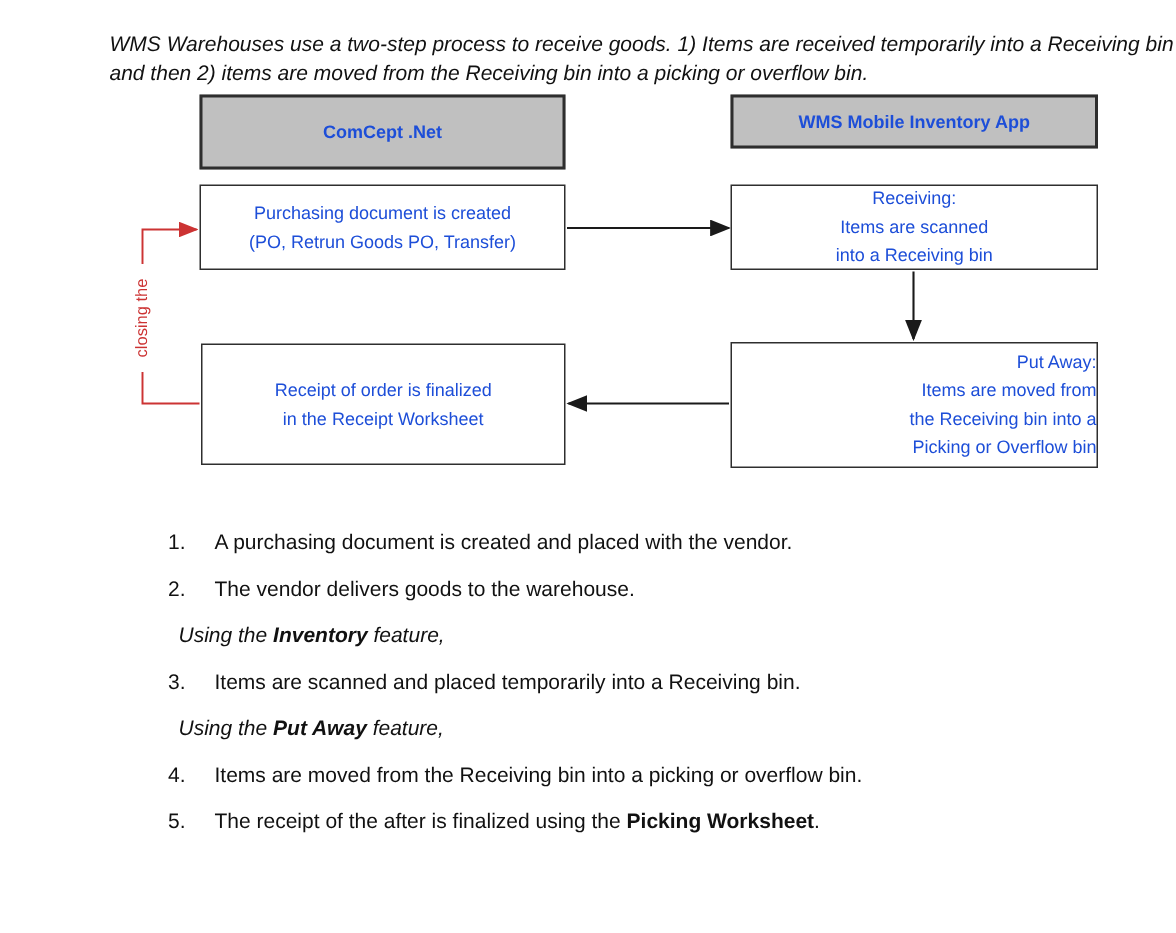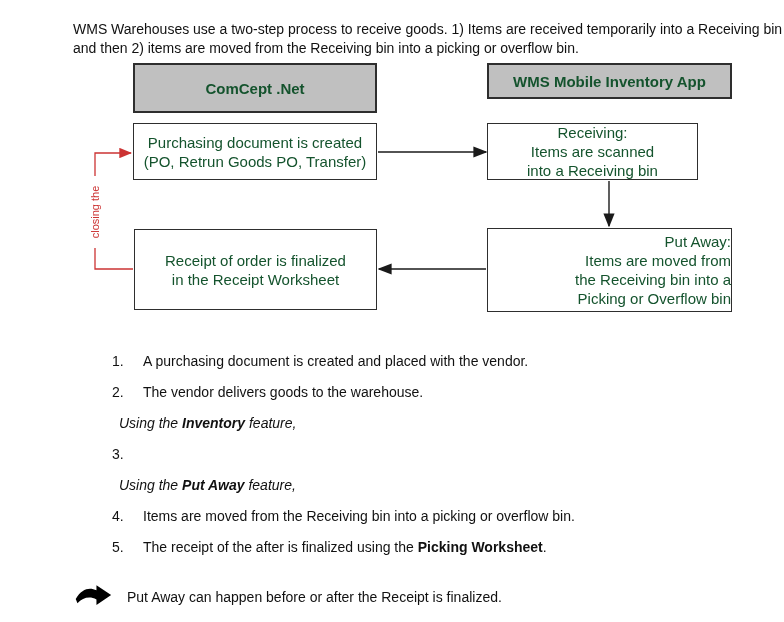--- a/index.html
+++ b/index.html
@@ -6,41 +6,41 @@
   .page{
     position:relative;
     width:784px;height:622px;
     background:#ffffff;
     font-family:"Liberation Sans", sans-serif;
     color:#111111;
     overflow:hidden;
   }
   .intro{
     position:absolute;left:73px;top:6px;width:710px;
-    font-size:14px;line-height:19px;color:#111111;
+    font-size:14px;line-height:19px;color:#111111;font-style:italic;
   }
   .connectors{position:absolute;left:0;top:0;pointer-events:none;}
   .box{
     position:absolute;
     border:1px solid #2e2e2e;
     background:#ffffff;
     display:flex;flex-direction:column;justify-content:center;
     text-align:center;
-    font-size:15px;line-height:19px;color:#14532d;
+    font-size:12px;line-height:19px;color:#1d4ed8;
     box-sizing:border-box;
   }
   .box.header{
     background:#c0c0c0;
     font-weight:bold;
     border:2px solid #2e2e2e;
   }
   .hdr-left{left:133px;top:63px;width:244px;height:50px;}
   .hdr-right{left:487px;top:63px;width:245px;height:36px;}
   .box-purchasing{left:133px;top:123px;width:244px;height:57px;}
-  .box-receiving{left:487px;top:123px;width:211px;height:57px;}
+  .box-receiving{left:487px;top:123px;width:245px;height:57px;}
   .box-putaway{left:487px;top:228px;width:245px;height:84px;text-align:right;}
   .box-receipt{left:134px;top:229px;width:243px;height:81px;}
   .red-label{
     position:absolute;left:59px;top:205px;width:72px;height:14px;
     transform:rotate(-90deg);transform-origin:center;
     color:#cc3333;font-size:11px;line-height:14px;text-align:center;
     background:#ffffff;
   }
   .steps{
     position:absolute;left:112px;top:352px;width:600px;
@@ -124,38 +124,33 @@
       <span class="step-num">2.</span>
       <span>The vendor delivers goods to the warehouse.</span>
     </div>
 
     <div class="note-row">
       <span>Using the </span><b>Inventory</b><span> feature,</span>
     </div>
 
     <div class="step-row">
       <span class="step-num">3.</span>
+      <span>Items are scanned and placed temporarily into a Receiving bin.</span>
     </div>
 
     <div class="note-row">
       <span>Using the </span><b>Put Away</b><span> feature,</span>
     </div>
 
     <div class="step-row">
       <span class="step-num">4.</span>
       <span>Items are moved from the Receiving bin into a picking or overflow bin.</span>
     </div>
 
     <div class="step-row">
       <span class="step-num">5.</span>
       <span><span>The receipt of the after is finalized using the </span><b>Picking Worksheet</b><span>.</span></span>
     </div>
 
   </div>
 
-  <div class="footer-note">
-    <svg class="footer-arrow" width="38" height="23" viewBox="0 0 44 26">
-      <path d="M2,17 C9,5 18,3 26,7 L26,1 L43,12.5 L26,24 L26,17.5 C18,13.5 10,15.5 4,22 Z" fill="#000000"></path>
-    </svg>
-    <span class="footer-text">Put Away can happen before or after the Receipt is finalized.</span>
-  </div>
 
 </div>
 
 </body></html>

